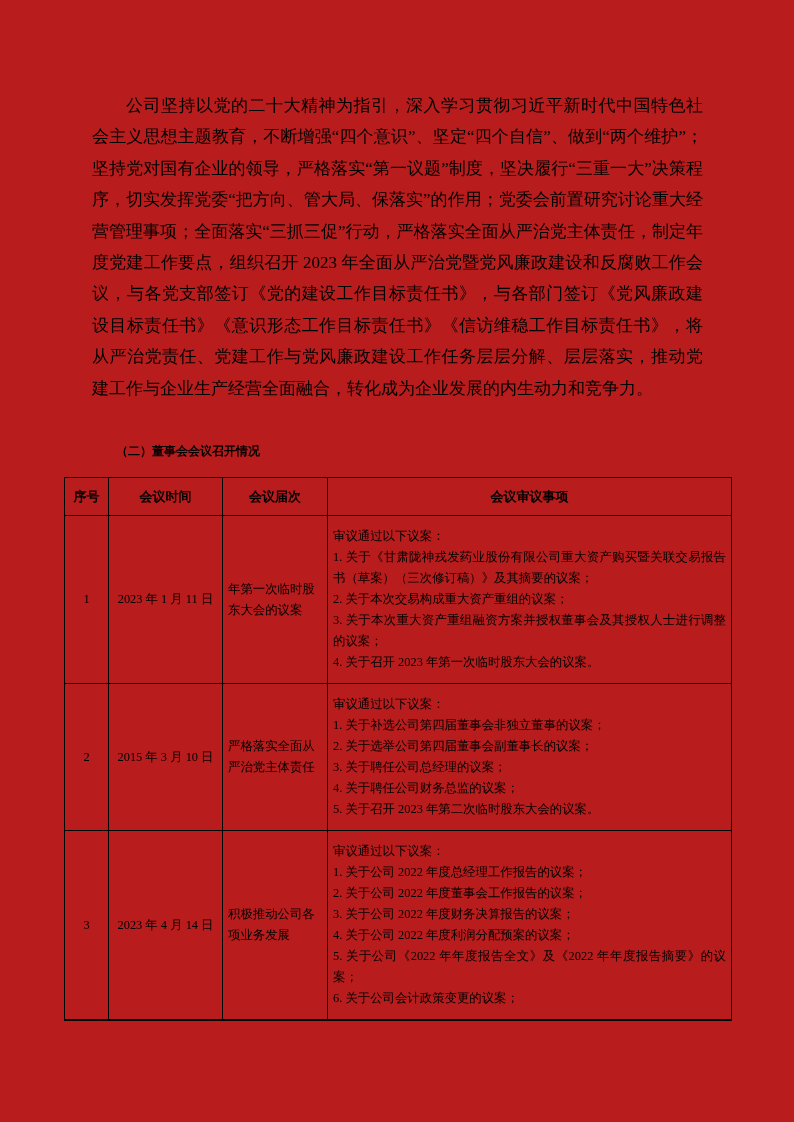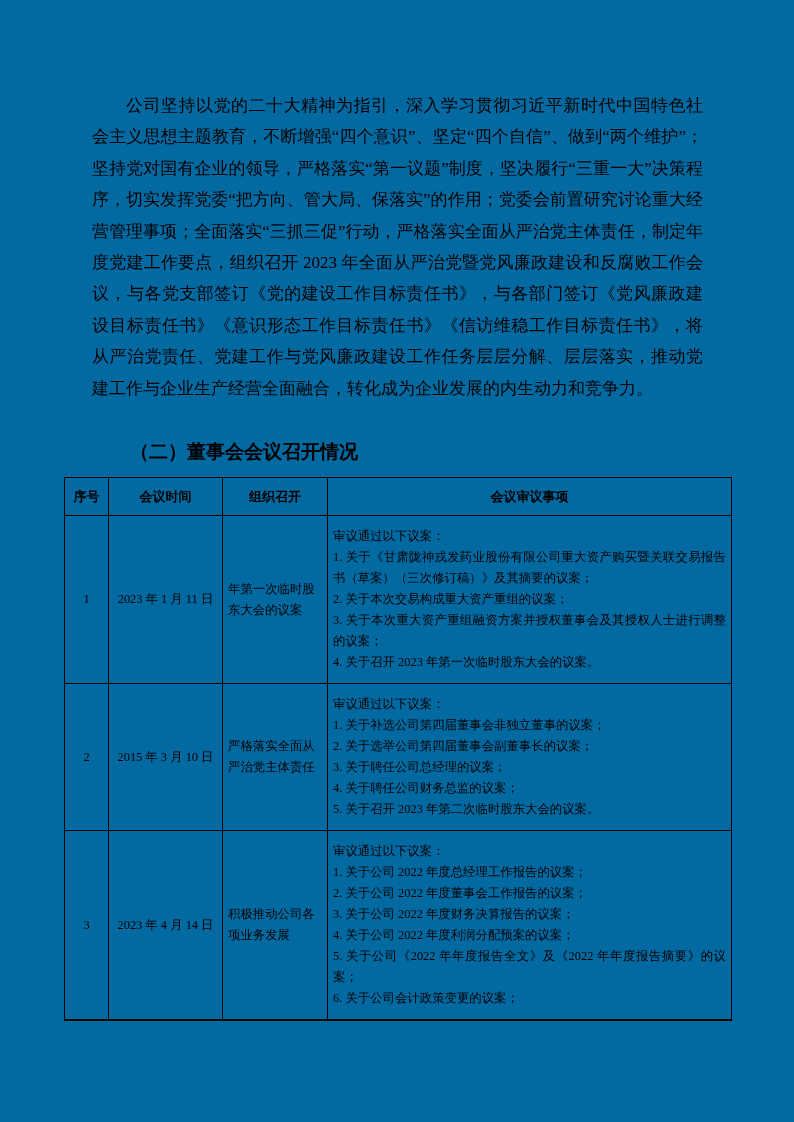--- a/index.html
+++ b/index.html
@@ -4,21 +4,21 @@
 <style>
   html, body {
     margin: 0;
     padding: 0;
     background: #ffffff;
   }
   .page {
     position: relative;
     width: 794px;
     height: 1122px;
-    background: #0369a1;
+    background: #b91c1c;
     color: #000000;
     font-family: "Liberation Serif", "DejaVu Serif", serif;
     box-sizing: border-box;
     padding-top: 90px;
     overflow: hidden;
   }
   .textblock {
     margin-left: 92px;
     margin-right: 91px;
     font-size: 17px;
@@ -26,21 +26,21 @@
     text-align: justify;
   }
   p.para {
     margin: 0;
     text-indent: 2em;
   }
   .para-1 { min-height: 346px; }
   .para-2 { min-height: 94px; }
   .section-heading {
     margin: 0;
-    font-size: 19px;
+    font-size: 12px;
     line-height: 31.4px;
     font-weight: bold;
     text-indent: 2em;
   }
   table.meetings {
     border-collapse: collapse;
     table-layout: fixed;
     width: 667px;
     margin: 10px 0 0 64px;
     font-size: 12.4px;
@@ -105,21 +105,21 @@
     <colgroup>
       <col class="c1">
         <col class="c2">
         <col class="c3">
         <col class="c4">
     </colgroup>
     <thead>
       <tr>
         <th>序号</th>
         <th>会议时间</th>
-        <th>组织召开</th>
+        <th>会议届次</th>
         <th>会议审议事项</th>
       </tr>
     </thead>
     <tbody>
       <tr class="row-h1">
         <td class="c-seq">1</td>
         <td class="c-date">2023 年 1 月 11 日</td>
         <td class="c-session">年第一次临时股东大会的议案</td>
         <td class="c-matters">审议通过以下议案：
 1. 关于《甘肃陇神戎发药业股份有限公司重大资产购买暨关联交易报告书（草案）（三次修订稿）》及其摘要的议案；

